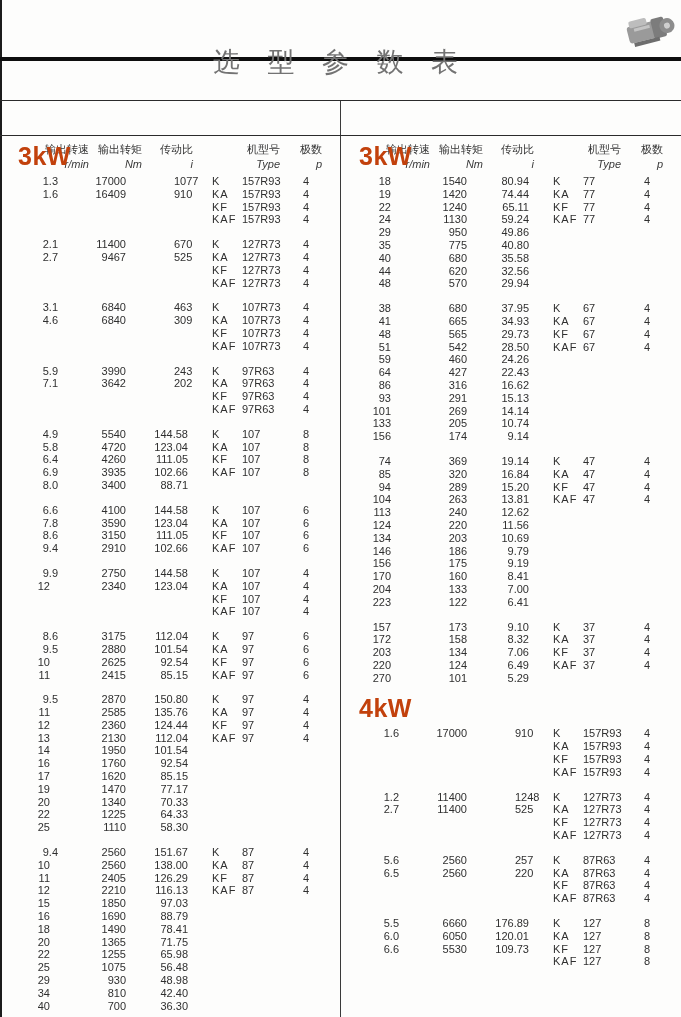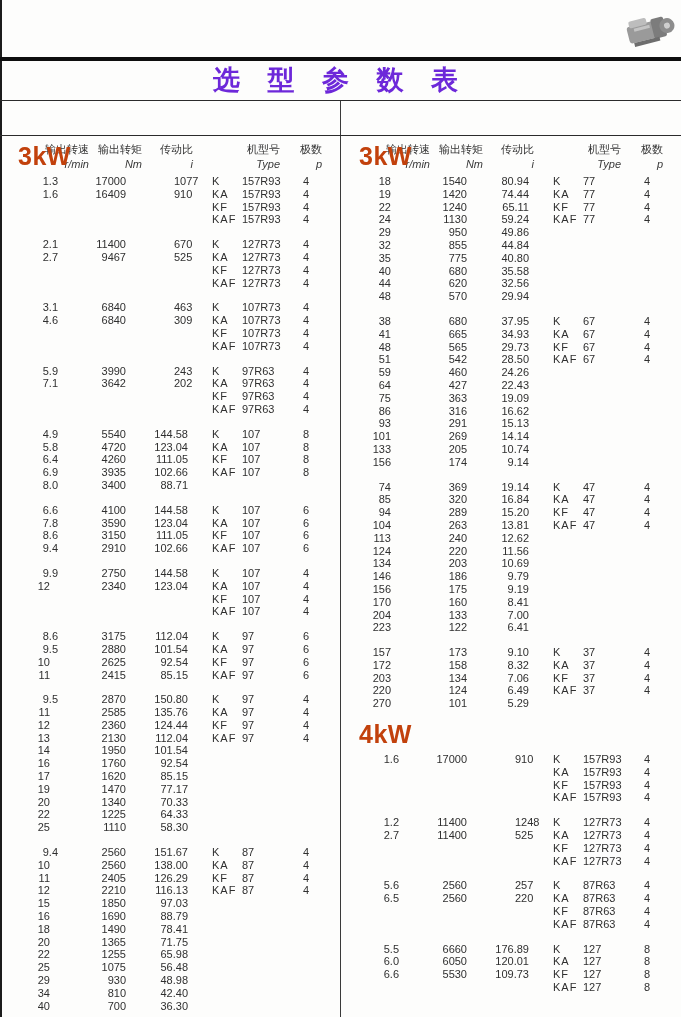--- a/index.html
+++ b/index.html
@@ -5,22 +5,22 @@
   * { margin:0; padding:0; box-sizing:border-box; }
   html,body { width:681px; height:1017px; }
   body {
     position:relative; background:#fdfdfc; overflow:hidden;
     font-family:"Liberation Sans","DejaVu Sans",sans-serif; color:#2f2f2f;
   }
   .page-edge-left { position:absolute; left:0; top:0; width:2px; height:100%; background:#1c1c1c; }
   .logo { position:absolute; top:5px; right:5px; width:54px; height:46px; }
   .rule-thick { position:absolute; top:57px; left:0; right:0; height:4px; background:#0e0e0e; }
   .page-title {
-    position:absolute; top:62px; left:0; right:0; text-align:center;
-    font-size:27px; font-weight:bold; letter-spacing:10px; color:#6d28d9; white-space:nowrap;
+    position:absolute; top:44px; left:0; right:0; text-align:center;
+    font-size:27px; font-weight:normal; letter-spacing:10px; color:#737373; white-space:nowrap;
   }
   .header-band {
     position:absolute; top:100px; left:0; right:0; height:36px;
     border-top:1px solid #2b2b2b; border-bottom:1px solid #2b2b2b; display:flex;
   }
   .header-band .half { position:relative; width:340px; height:100%; }
   .header-band .half.right { width:341px; border-left:1px solid #3a3a3a; }
   .hc { position:absolute; top:9px; text-align:right; font-size:11px; line-height:15px; color:#333;margin-top:32px; }
   .hc .en { font-size:11px; color:#3a3a3a;font-style:italic; }
   .hc1 { left:5px;  width:84px; }
@@ -632,28 +632,20 @@
         </div>
         <div class="row">
           <span class="c-speed int-pad">29</span>
           <span class="c-torque">950</span>
           <span class="c-ratio">49.86</span>
           <span class="c-prefix"></span>
           <span class="c-model"></span>
           <span class="c-poles"></span>
         </div>
         <div class="row">
-          <span class="c-speed int-pad">32</span>
-          <span class="c-torque">855</span>
-          <span class="c-ratio">44.84</span>
-          <span class="c-prefix"></span>
-          <span class="c-model"></span>
-          <span class="c-poles"></span>
-        </div>
-        <div class="row">
           <span class="c-speed int-pad">35</span>
           <span class="c-torque">775</span>
           <span class="c-ratio">40.80</span>
           <span class="c-prefix"></span>
           <span class="c-model"></span>
           <span class="c-poles"></span>
         </div>
         <div class="row">
           <span class="c-speed int-pad">40</span>
           <span class="c-torque">680</span>
@@ -717,28 +709,20 @@
           <span class="c-torque">460</span>
           <span class="c-ratio">24.26</span>
           <span class="c-prefix"></span>
           <span class="c-model"></span>
           <span class="c-poles"></span>
         </div>
         <div class="row">
           <span class="c-speed int-pad">64</span>
           <span class="c-torque">427</span>
           <span class="c-ratio">22.43</span>
-          <span class="c-prefix"></span>
-          <span class="c-model"></span>
-          <span class="c-poles"></span>
-        </div>
-        <div class="row">
-          <span class="c-speed int-pad">75</span>
-          <span class="c-torque">363</span>
-          <span class="c-ratio">19.09</span>
           <span class="c-prefix"></span>
           <span class="c-model"></span>
           <span class="c-poles"></span>
         </div>
         <div class="row">
           <span class="c-speed int-pad">86</span>
           <span class="c-torque">316</span>
           <span class="c-ratio">16.62</span>
           <span class="c-prefix"></span>
           <span class="c-model"></span>

